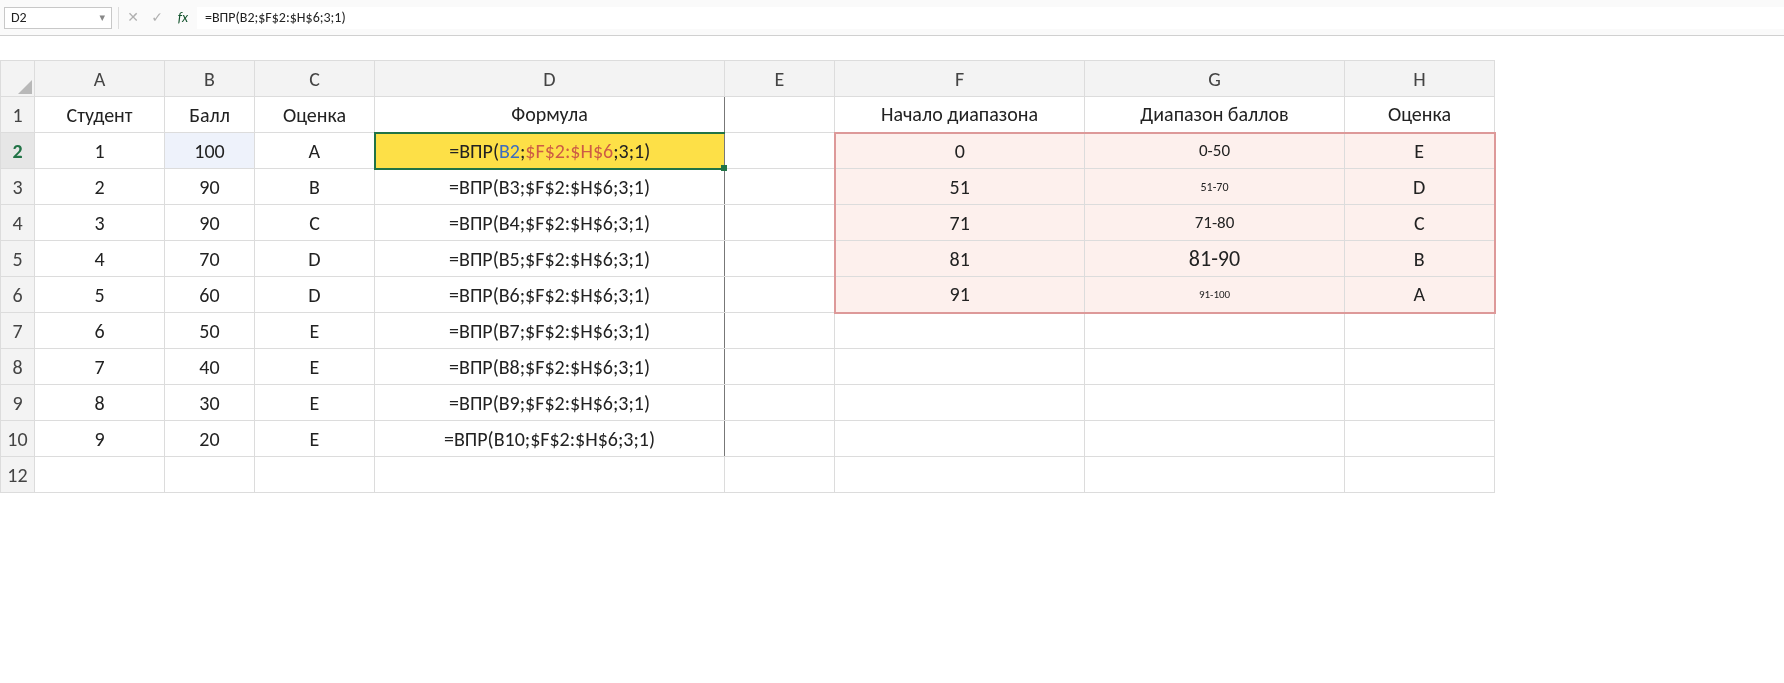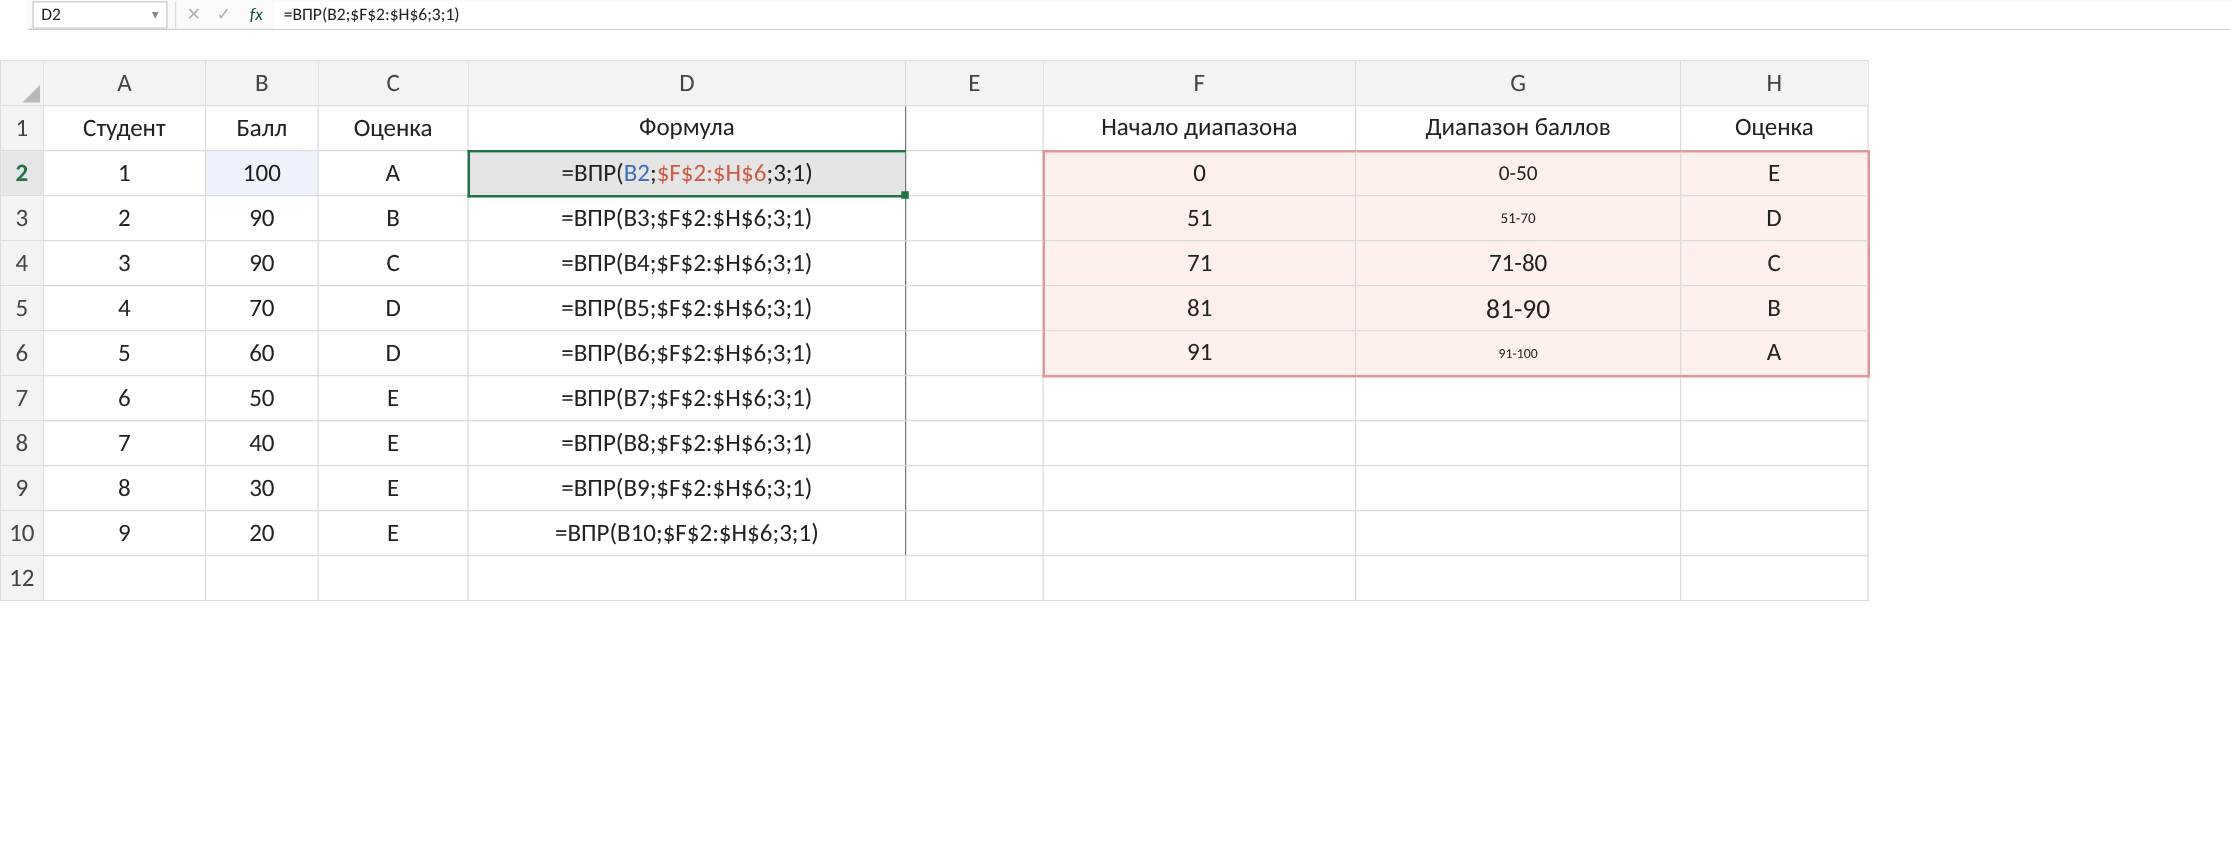--- a/index.html
+++ b/index.html
@@ -8,25 +8,24 @@
     font-family: Calibri, "Segoe UI", Arial, sans-serif;
     font-size: 20px;
     background: #fff;
     color: #222;
   }
 
   
   .fbar {
     display: flex;
     align-items: center;
-    height: 24px;
+    height: 36px;
     border-bottom: 1px solid #d0d0d0;
     background: #fafafa;
     font-size: 14px;
-    margin-left: 22px;
   }
   .namebox {
     width: 108px;
     height: 22px;
     margin: 0 4px;
     border: 1px solid #c8c8c8;
     background: #fff;
     padding: 0 6px;
     display:flex; align-items:center; justify-content:space-between;
   }
@@ -104,21 +103,21 @@
   .lk { background:#fdf0ed; }
   .lk-top   { border-top:2px solid #d99 !important;}
   .lk-bot   { border-bottom:2px solid #d99 !important;}
   .lk-left  { border-left:2px solid #d99 !important;}
   .lk-right { border-right:2px solid #d99 !important;}
 
   
   .active-cell {
     border:2px solid #217346 !important;
     position:relative;
-    background:#e5e5e5;
+    background:#fde047;
   }
   .active-cell::after{
     content:"";
     position:absolute; right:-3px; bottom:-3px;
     width:6px;height:6px;background:#217346;
   }
   
   .ref-cell { background:#eef2fb; }
 
   
@@ -215,21 +214,21 @@
           <td class="lk center lk-right">D</td>
         </tr>
         <tr>
           <th class="rowhdr">4</th>
           <td class="left tbl-left">3</td>
           <td class="left">90</td>
           <td class="center">C</td>
           <td class="left tbl-right">=ВПР(B4;$F$2:$H$6;3;1)</td>
           <td class=""></td>
           <td class="lk left lk-left">71</td>
-          <td class="lk center" style="font-size: 20px; margin-left: 40px;">71-80</td>
+          <td class="lk center" style="font-size: 17px; margin-left: 40px;">71-80</td>
           <td class="lk center lk-right">C</td>
         </tr>
         <tr>
           <th class="rowhdr">5</th>
           <td class="left tbl-left">4</td>
           <td class="left">70</td>
           <td class="center">D</td>
           <td class="left tbl-right">=ВПР(B5;$F$2:$H$6;3;1)</td>
           <td class=""></td>
           <td class="lk left lk-left">81</td>

